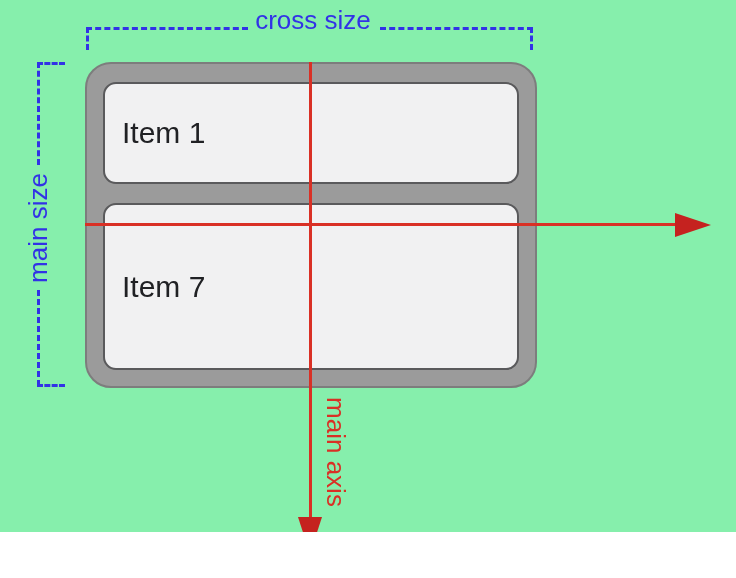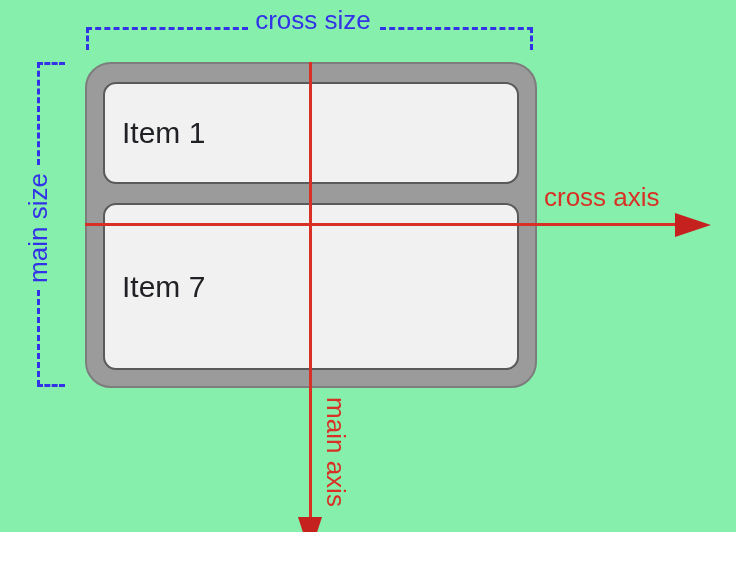--- a/index.html
+++ b/index.html
@@ -165,19 +165,18 @@
     <div class="flex-item flex-item-1">
       <span>Item 1</span>
     </div>
     <div class="flex-item flex-item-2">
       <span>Item 7</span>
     </div>
   </div>
 
   <div class="cross-axis-line"></div>
   <div class="cross-axis-arrow"></div>
-  <div class="red-label cross-axis-label">cross axis</div>
 
   <div class="main-axis-line"></div>
   <div class="main-axis-arrow"></div>
   <div class="red-label main-axis-label">main axis</div>
 
 </div>
 
 </body></html>

